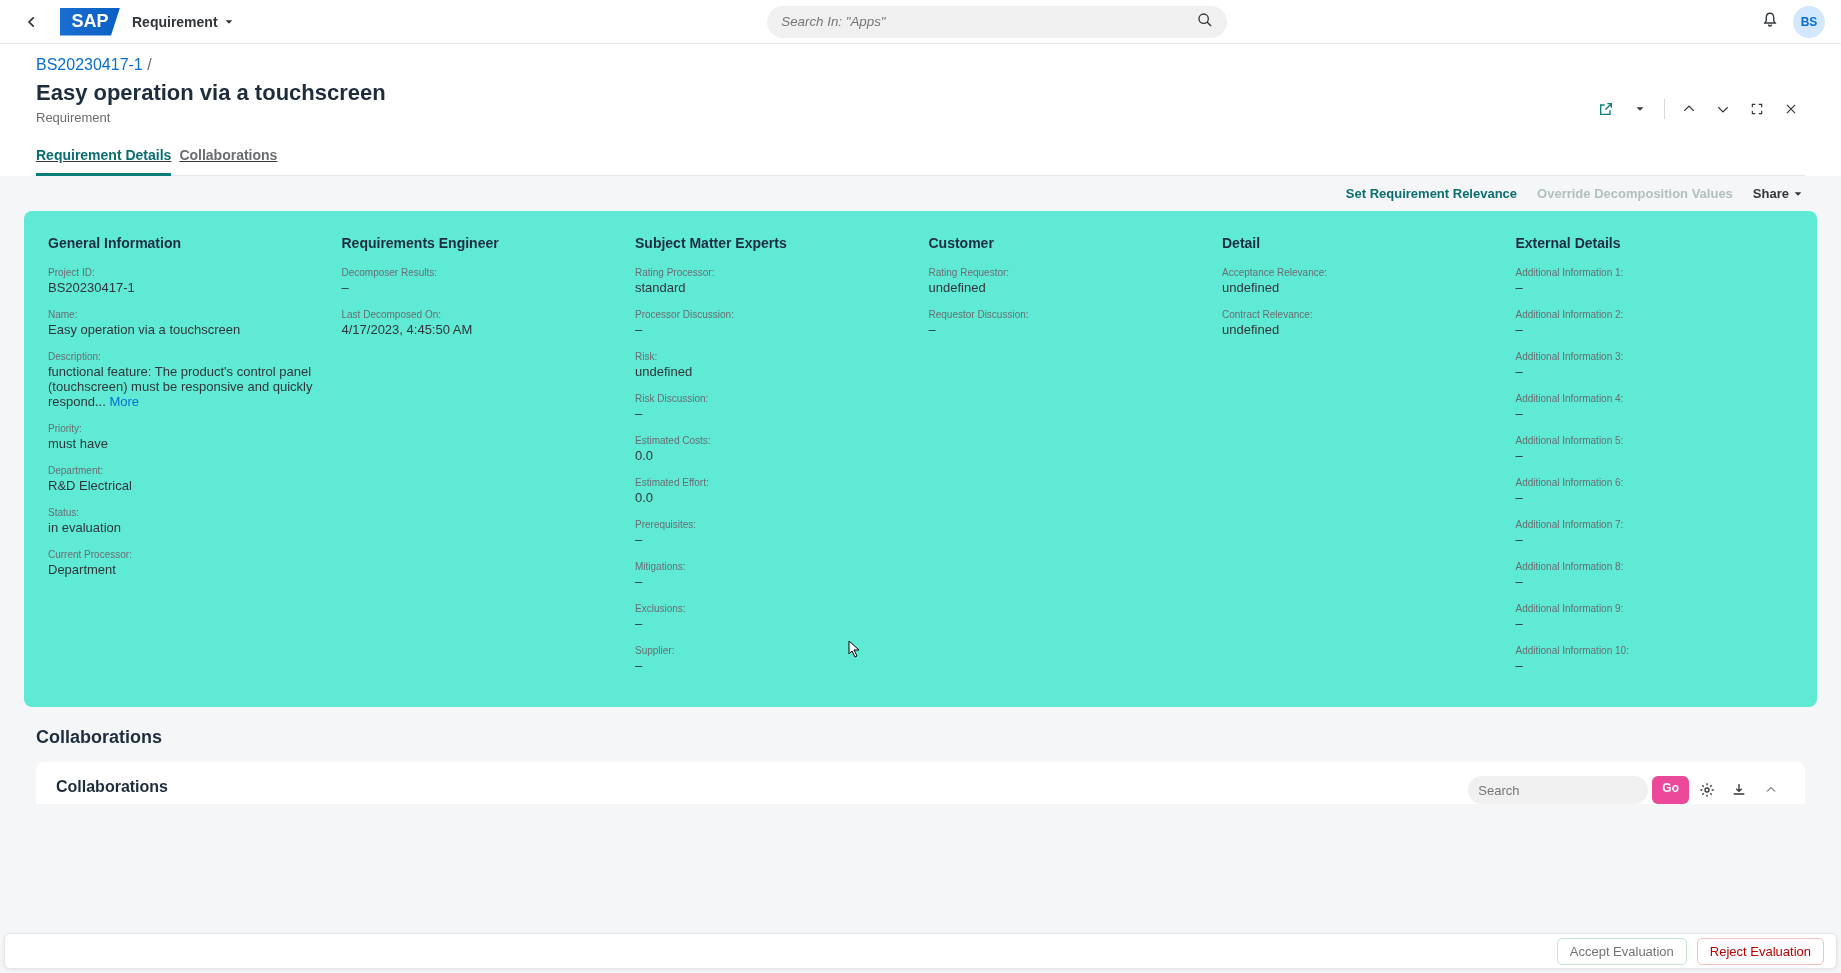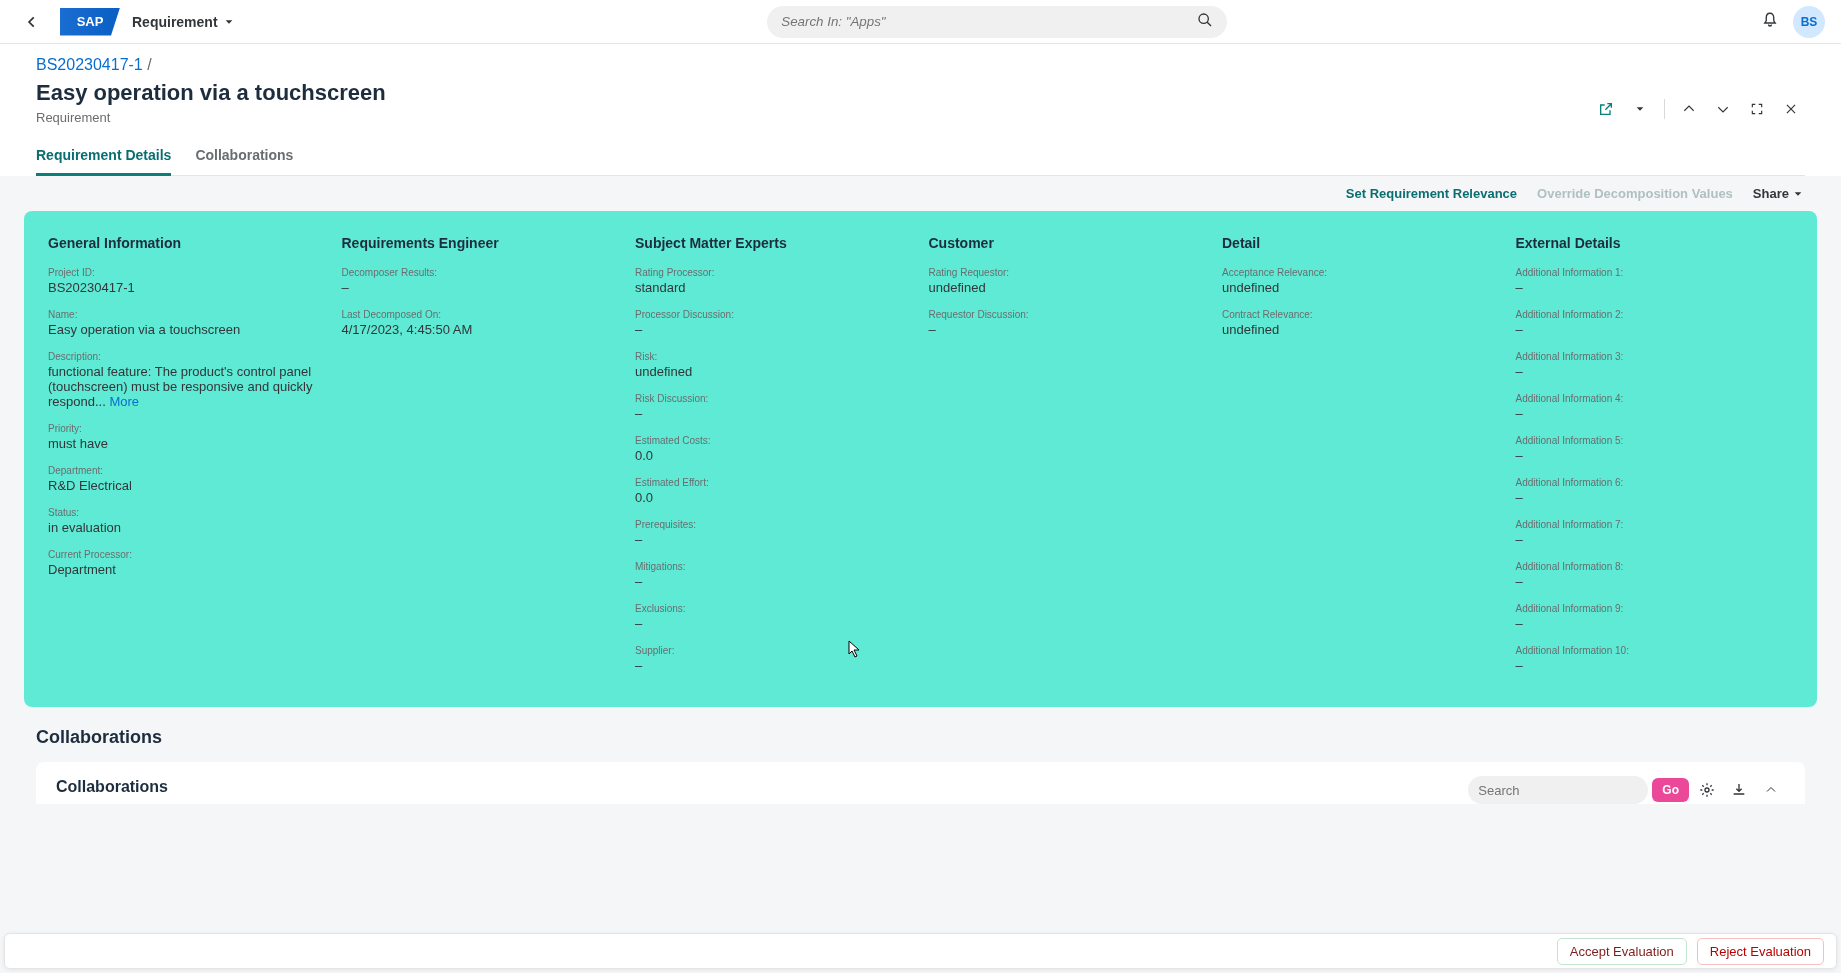--- a/index.html
+++ b/index.html
@@ -39,21 +39,21 @@
       width: 60px;
       height: 28px;
       margin: 0 12px;
       background: linear-gradient(to right, #1a6dd1, #0a5fc2);
       position: relative;
       display: flex;
       align-items: center;
       justify-content: center;
       color: #fff;
       font-weight: bold;
-      font-size: 13px;
+      font-size: 18px;
       clip-path: polygon(0 0, 100% 0, 85% 100%, 0 100%);
     }
 
     .app-title {
       font-weight: bold;
       color: #32363a;
       display: flex;
       align-items: center;
       gap: 6px;
       cursor: pointer;
@@ -177,22 +177,23 @@
     .divider {
       width: 1px;
       height: 20px;
       background: #d9d9d9;
       margin: 0 4px;
     }
 
     
     .tabs {
       display: flex;
-      gap: 24px;
+      gap: 8px;
       border-bottom: 1px solid #e5e5e5;
+      text-decoration: underline;
     }
 
     .tab {
       padding: 10px 0 12px 0;
       font-weight: 600;
       color: #6a6d70;
       cursor: pointer;
       position: relative;
     }
 
@@ -298,21 +299,20 @@
 
     .collab-inner-title {
       font-size: 16px;
       font-weight: bold;
       color: #1d2d3e;
     }
 
     .collab-toolbar {
       display: flex;
       justify-content: flex-end;
-      align-items: center;
       gap: 4px;
       margin-top: -20px;
     }
 
     .collab-search {
       width: 180px;
       height: 28px;
       background: #f0f0f0;
       border-radius: 14px;
       display: flex;
@@ -358,21 +358,21 @@
     }
 
     .footer-btn {
       padding: 5px 12px;
       border-radius: 5px;
       font-size: 13px;
       cursor: pointer;
     }
 
     .footer-btn.accept {
-      color: #7f1d1d;
+      color: #737373;
       border: 1px solid #c3e5cf;
       background: #fff;
     }
 
     .footer-btn.reject {
       color: #bb0000;
       border: 1px solid #f3c1c1;
       background: #fff;
     }
 

